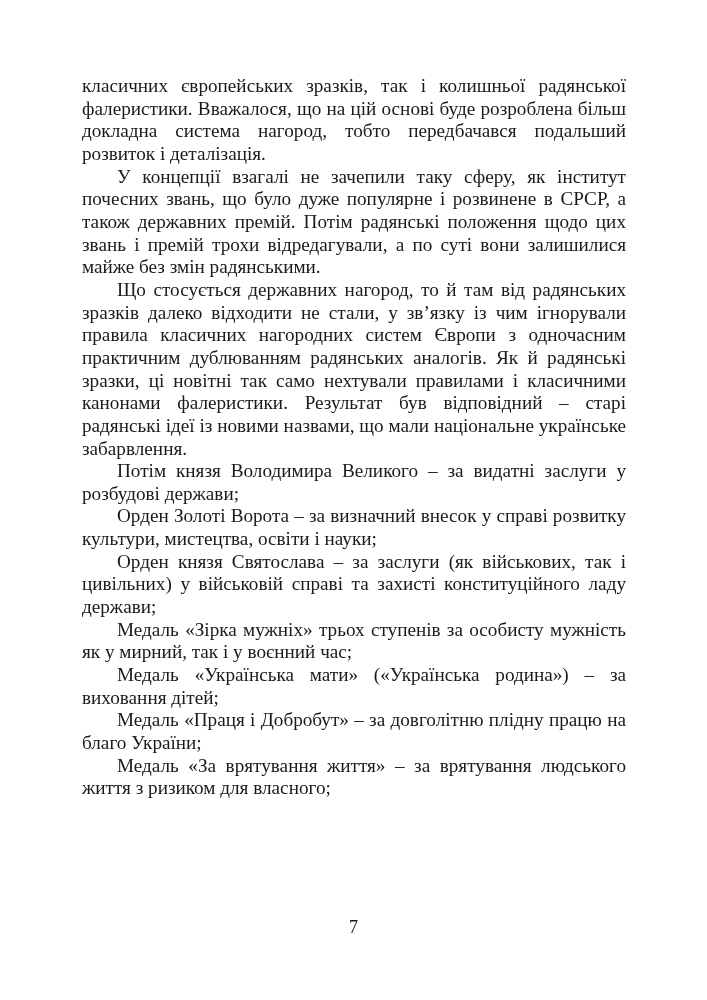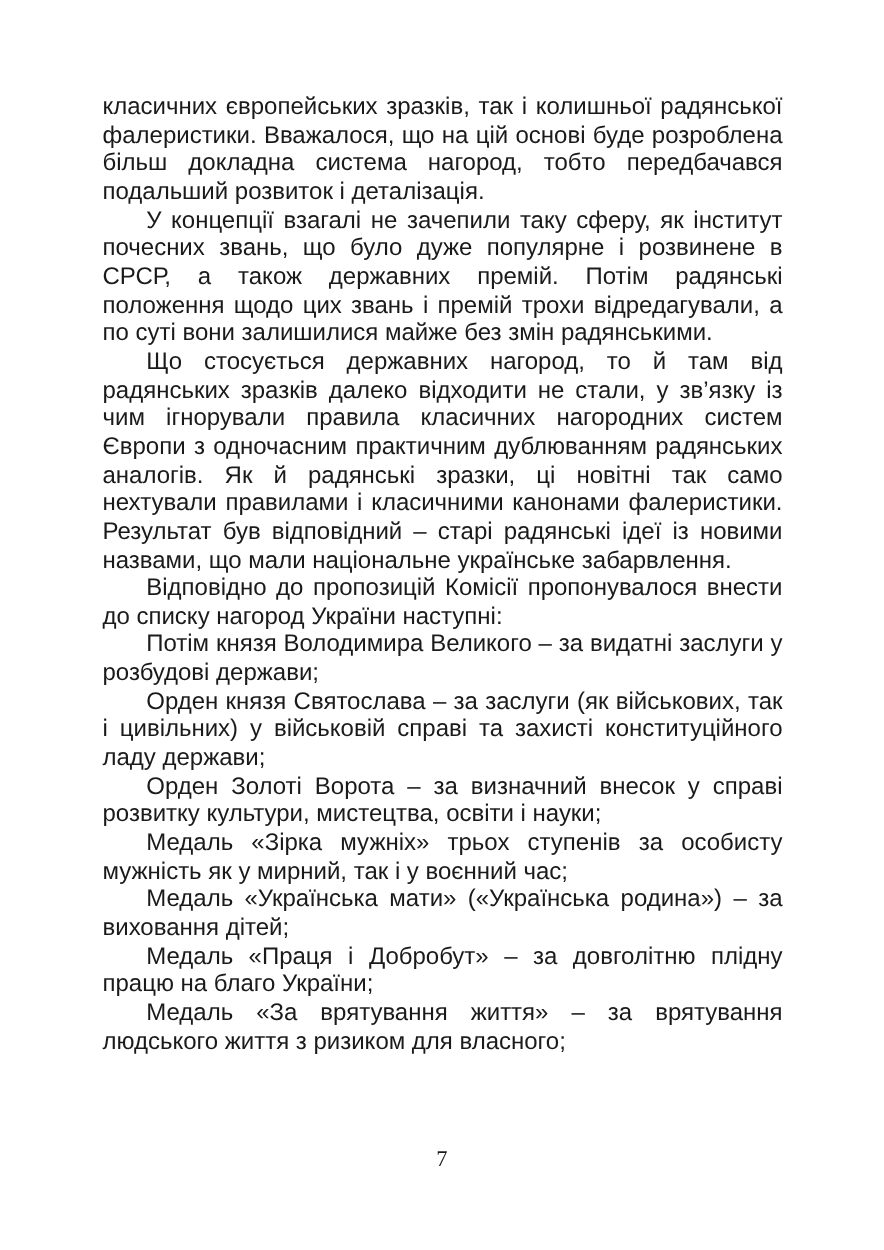--- a/index.html
+++ b/index.html
@@ -11,21 +11,21 @@
       width: 707px;
       height: 1000px;
       position: relative;
       overflow: hidden;
     }
     .page {
       position: absolute;
       left: 82px;
       top: 75px;
       width: 544px;
-      font-family: Liberation Sans, sans-serif;
+      font-family: Liberation Serif, serif;
       font-size: 19.2px;
       line-height: 22.65px;
       color: #1a1a1a;
       text-align: justify;
     }
     .page p {
       margin: 0;
       text-indent: 35px;
       hyphens: none;
     }
@@ -43,23 +43,22 @@
       color: #1a1a1a;
     }
   </style>
 </head>
 <body>
 
 <div class="page">
   <p class="cont">класичних європейських зразків, так і колишньої радянської фалеристики. Вважалося, що на цій основі буде розроблена більш докладна система нагород, тобто передбачався подальший розвиток і деталізація.</p>
   <p>У концепції взагалі не зачепили таку сферу, як інститут почесних звань, що було дуже популярне і розвинене в СРСР, а також державних премій. Потім радянські положення щодо цих звань і премій трохи відредагували, а по суті вони залишилися майже без змін радянськими.</p>
   <p>Що стосується державних нагород, то й там від радянських зразків далеко відходити не стали, у зв’язку із чим ігнорували правила класичних нагородних систем Європи з одночасним практичним дублюванням радянських аналогів. Як й радянські зразки, ці новітні так само нехтували правилами і класичними канонами фалеристики. Результат був відповідний – старі радянські ідеї із новими назвами, що мали національне українське забарвлення.</p>
-  <p>Відповідно до пропозицій Комісії пропонувалося внести до списку нагород України наступні:</p>
   <p>Потім князя Володимира Великого – за видатні заслуги у розбудові держави;</p>
+  <p>Орден Золоті Ворота – за визначний внесок у справі розвитку культури, мистецтва, освіти і науки;</p>
   <p>Орден князя Святослава – за заслуги (як військових, так і цивільних) у військовій справі та захисті конституційного ладу держави;</p>
-  <p>Орден Золоті Ворота – за визначний внесок у справі розвитку культури, мистецтва, освіти і науки;</p>
   <p>Медаль «Зірка мужніх» трьох ступенів за особисту мужність як у мирний, так і у воєнний час;</p>
   <p>Медаль «Українська мати» («Українська родина») – за виховання дітей;</p>
   <p>Медаль «Праця і Добробут» – за довголітню плідну працю на благо України;</p>
   <p>Медаль «За врятування життя» – за врятування людського життя з ризиком для власного;</p>
 </div>
 
 <div class="page-number">7</div>
 
 </body></html>

